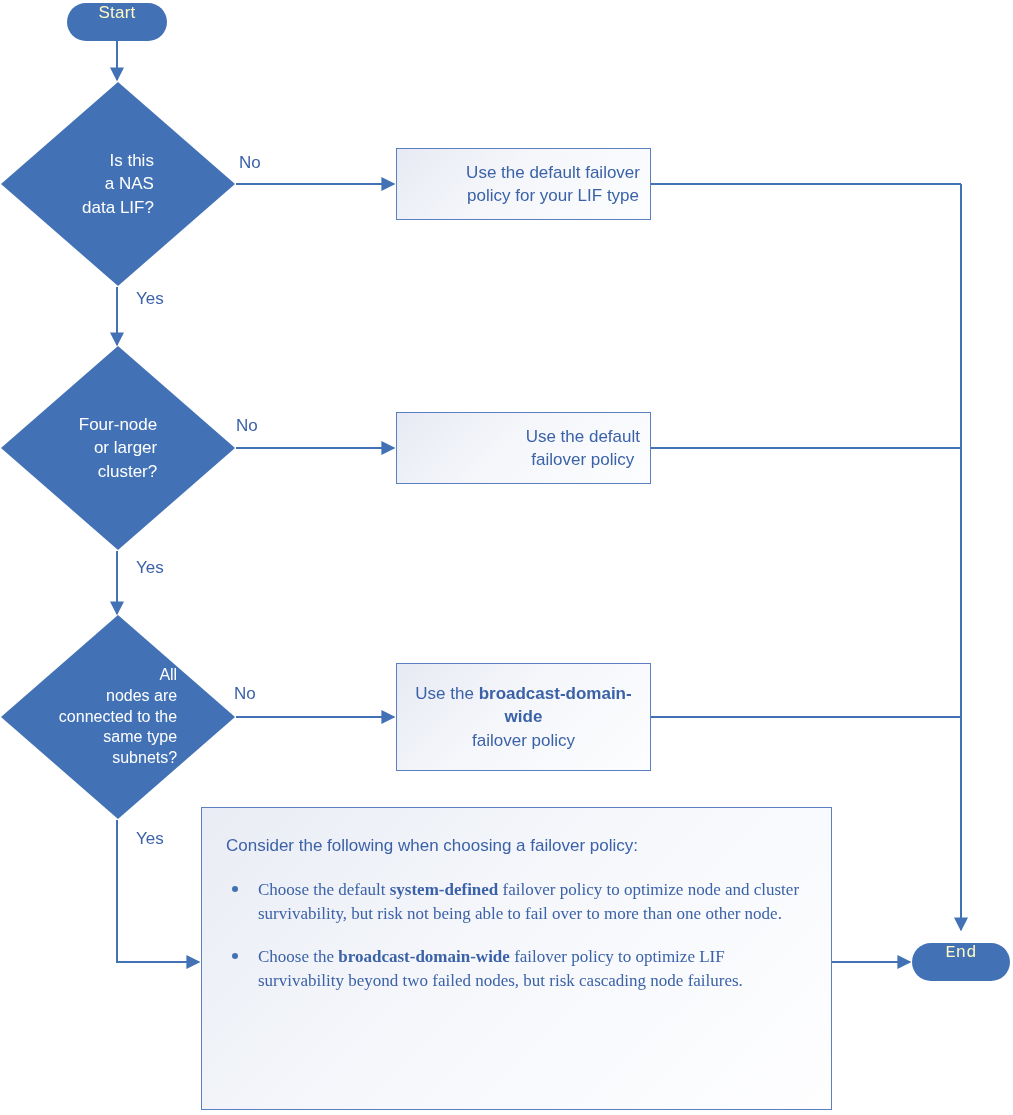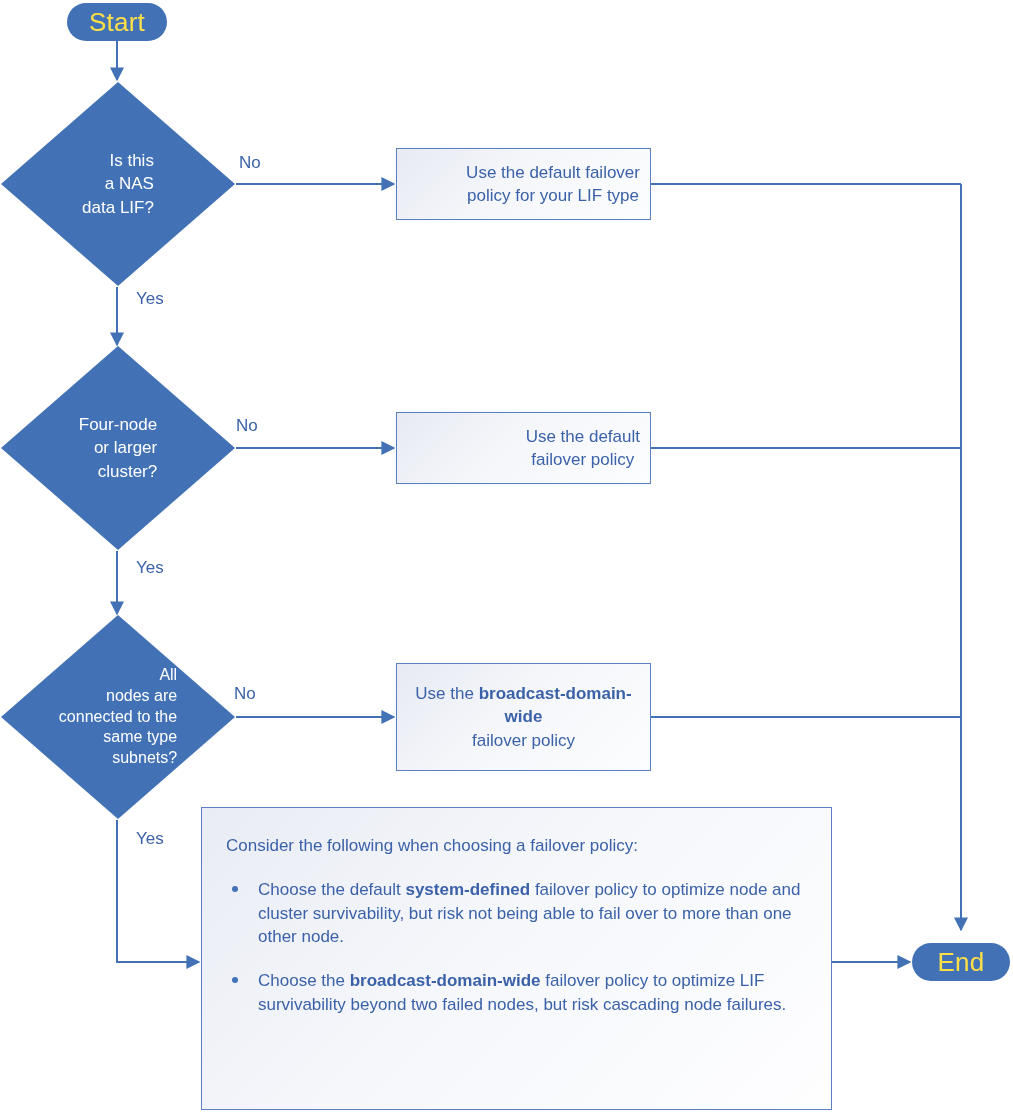--- a/index.html
+++ b/index.html
@@ -24,26 +24,26 @@
     top: 0;
     width: 1013px;
     height: 1115px;
     pointer-events: none;
   }
 
   
   .pill {
     position: absolute;
     background: #4272B5;
-    color: #fde047;
+    color: #fef9c3;
     border-radius: 999px;
     display: flex;
-    align-items: center;
+    align-items: flex-start;
     justify-content: center;
-    font-size: 26px;
+    font-size: 17px;
     letter-spacing: .2px;
     box-sizing: border-box;
   }
 
   
   .diamond {
     position: absolute;
   }
   .diamond .shape {
     position: absolute;
@@ -97,20 +97,21 @@
   }
   .notebox .lead { margin: 0 0 10px 2px; }
   .notebox ul {
     margin: 0;
     padding: 0 0 0 34px;
     list-style: none;
   }
   .notebox li {
     position: relative;
     margin: 20px 0 0 0;
+    font-family: Liberation Serif, serif;
   }
   .notebox li .bullet {
     position: absolute;
     left: -26px;
     top: 8px;
     width: 6px;
     height: 6px;
     border-radius: 50%;
     background: #4272B5;
   }
@@ -236,17 +237,17 @@
         <span class="bullet"></span>
         <span>Choose the default </span><b>system-defined</b><span> failover policy to optimize node and cluster survivability, but risk not being able to fail over to more than one other node.</span>
       </li>
       <li>
         <span class="bullet"></span>
         <span>Choose the </span><b>broadcast-domain-wide</b><span> failover policy to optimize LIF survivability beyond two failed nodes, but risk cascading node failures.</span>
       </li>
     </ul>
   </div>
 
-  <div class="pill" style="left:912px; top:943px; width:98px; height:38px;">
+  <div class="pill" style="left:912px; top:943px; width:98px; height:38px;font-family:Liberation Mono, monospace;">
     <span>End</span>
   </div>
 
 </div>
 
 </body></html>

